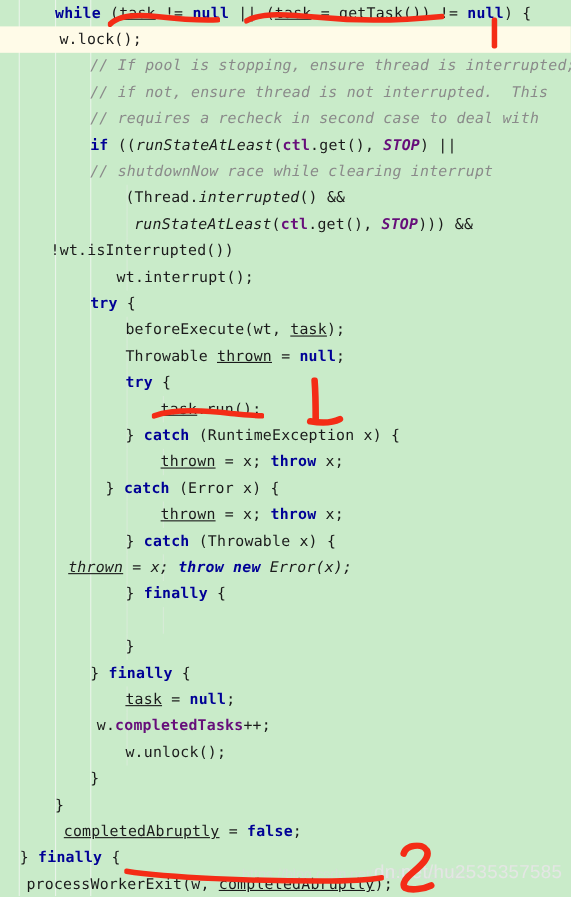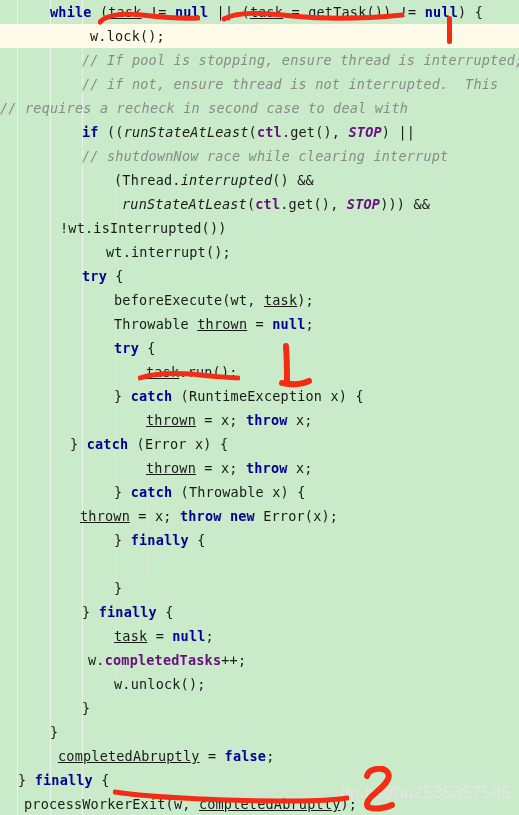--- a/index.html
+++ b/index.html
@@ -98,41 +98,41 @@
 <body>
 
 <div id="screen">
 
   <div class="guide" style="left:17px;"></div>
   <div class="guide" style="left:50px;"></div>
   <div class="guide" style="left:82px;"></div>
 
   <div id="code">
       <div class="line"><span class="txt" style="padding-left: 50px;"><span class="kw">while</span><span class="pl"> (</span><span class="var">task</span><span class="pl"> != </span><span class="kw">null</span><span class="pl"> || (</span><span class="var">task</span><span class="pl"> = getTask()) != </span><span class="kw">null</span><span class="pl">) {</span></span></div>
-      <div class="line hl"><span class="txt" style="padding-left: 90px;"><span class="pl">w.lock();</span></span></div>
+      <div class="line hl"><span class="txt" style="padding-left: 54px;"><span class="pl">w.lock();</span></span></div>
       <div class="line"><span class="txt" style="padding-left: 82px;"><span class="cmt">// If pool is stopping, ensure thread is interrupted;</span></span></div>
       <div class="line"><span class="txt" style="padding-left: 82px;"><span class="cmt">// if not, ensure thread is not interrupted.  This</span></span></div>
-      <div class="line"><span class="txt" style=""><span class="cmt">// requires a recheck in second case to deal with</span></span></div>
+      <div class="line"><span class="txt" style="padding-left: 82px;"><span class="cmt">// requires a recheck in second case to deal with</span></span></div>
       <div class="line"><span class="txt" style="padding-left: 82px;"><span class="kw">if</span><span class="pl"> ((</span><span class="mthi">runStateAtLeast</span><span class="pl">(</span><span class="fld">ctl</span><span class="pl">.get(), </span><span class="fldi">STOP</span><span class="pl">) ||</span></span></div>
       <div class="line"><span class="txt" style="padding-left: 82px;"><span class="cmt">// shutdownNow race while clearing interrupt</span></span></div>
       <div class="line"><div class="ig" style="left: 115px;"></div><span class="txt" style="padding-left: 114px;"><span class="pl">(Thread.</span><span class="mthi">interrupted</span><span class="pl">() &amp;&amp;</span></span></div>
       <div class="line"><div class="ig" style="left: 115px;"></div><span class="txt" style="padding-left: 122px;"><span class="mthi">runStateAtLeast</span><span class="pl">(</span><span class="fld">ctl</span><span class="pl">.get(), </span><span class="fldi">STOP</span><span class="pl">))) &amp;&amp;</span></span></div>
-      <div class="line"><div class="ig" style="left: 115px;"></div><span class="txt" style="padding-left: 60px;"><span class="pl">!wt.isInterrupted())</span></span></div>
+      <div class="line"><div class="ig" style="left: 115px;"></div><span class="txt" style="padding-left: 46px;"><span class="pl">!wt.isInterrupted())</span></span></div>
       <div class="line"><div class="ig" style="left: 115px;"></div><span class="txt" style="padding-left: 106px;"><span class="pl">wt.interrupt();</span></span></div>
       <div class="line"><span class="txt" style="padding-left: 82px;"><span class="kw">try</span><span class="pl"> {</span></span></div>
       <div class="line"><div class="ig" style="left: 115px;"></div><span class="txt" style="padding-left: 114px;"><span class="pl">beforeExecute(wt, </span><span class="var">task</span><span class="pl">);</span></span></div>
       <div class="line"><div class="ig" style="left: 115px;"></div><span class="txt" style="padding-left: 114px;"><span class="pl">Throwable </span><span class="var">thrown</span><span class="pl"> = </span><span class="kw">null</span><span class="pl">;</span></span></div>
       <div class="line"><div class="ig" style="left: 115px;"></div><span class="txt" style="padding-left: 114px;"><span class="kw">try</span><span class="pl"> {</span></span></div>
       <div class="line"><div class="ig" style="left: 115px;"></div><div class="ig" style="left: 148px;"></div><span class="txt" style="padding-left: 146px;"><span class="var">task</span><span class="pl">.run();</span></span></div>
       <div class="line"><div class="ig" style="left: 115px;"></div><span class="txt" style="padding-left: 114px;"><span class="pl">} </span><span class="kw">catch</span><span class="pl"> (RuntimeException x) {</span></span></div>
       <div class="line"><div class="ig" style="left: 115px;"></div><div class="ig" style="left: 148px;"></div><span class="txt" style="padding-left: 146px;"><span class="var">thrown</span><span class="pl"> = x; </span><span class="kw">throw</span><span class="pl"> x;</span></span></div>
-      <div class="line"><div class="ig" style="left: 115px;"></div><span class="txt" style="padding-left: 70px; margin-top: 40px;"><span class="pl">} </span><span class="kw">catch</span><span class="pl"> (Error x) {</span></span></div>
+      <div class="line"><div class="ig" style="left: 115px;"></div><span class="txt" style="padding-left: 96px; margin-top: 40px;"><span class="pl">} </span><span class="kw">catch</span><span class="pl"> (Error x) {</span></span></div>
       <div class="line"><div class="ig" style="left: 115px;"></div><div class="ig" style="left: 148px;"></div><span class="txt" style="padding-left: 146px;"><span class="var">thrown</span><span class="pl"> = x; </span><span class="kw">throw</span><span class="pl"> x;</span></span></div>
       <div class="line"><div class="ig" style="left: 115px;"></div><span class="txt" style="padding-left: 114px; margin-top: 20px;"><span class="pl">} </span><span class="kw">catch</span><span class="pl"> (Throwable x) {</span></span></div>
-      <div class="line"><div class="ig" style="left: 115px;"></div><div class="ig" style="left: 148px;"></div><span class="txt" style="padding-left: 80px;"><span class="var">thrown</span><span class="pl"> = x; </span><span class="kw">throw new</span><span class="pl"> Error(x);</span></span></div>
+      <div class="line"><div class="ig" style="left: 115px;"></div><div class="ig" style="left: 148px;"></div><span class="txt" style="padding-left: 62px; font-style: italic;"><span class="var">thrown</span><span class="pl"> = x; </span><span class="kw">throw new</span><span class="pl"> Error(x);</span></span></div>
       <div class="line"><div class="ig" style="left: 115px;"></div><span class="txt" style="padding-left: 114px;"><span class="pl">} </span><span class="kw">finally</span><span class="pl"> {</span></span></div>
       <div class="line"><div class="ig" style="left: 115px;"></div><div class="ig" style="left: 148px;"></div></div>
       <div class="line"><div class="ig" style="left: 115px;"></div><span class="txt" style="padding-left: 114px;"><span class="pl">}</span></span></div>
       <div class="line"><span class="txt" style="padding-left: 82px;"><span class="pl">} </span><span class="kw">finally</span><span class="pl"> {</span></span></div>
       <div class="line"><div class="ig" style="left: 115px;"></div><span class="txt" style="padding-left: 114px;"><span class="var">task</span><span class="pl"> = </span><span class="kw">null</span><span class="pl">;</span></span></div>
       <div class="line"><div class="ig" style="left: 115px;"></div><span class="txt" style="padding-left: 88px;"><span class="pl">w.</span><span class="fld">completedTasks</span><span class="pl">++;</span></span></div>
       <div class="line"><div class="ig" style="left: 115px;"></div><span class="txt" style="padding-left: 114px;"><span class="pl">w.unlock();</span></span></div>
       <div class="line"><span class="txt" style="padding-left: 82px;"><span class="pl">}</span></span></div>
       <div class="line"><span class="txt" style="padding-left: 50px;"><span class="pl">}</span></span></div>
       <div class="line"><span class="txt" style="padding-left: 58px;"><span class="var">completedAbruptly</span><span class="pl"> = </span><span class="kw">false</span><span class="pl">;</span></span></div>

